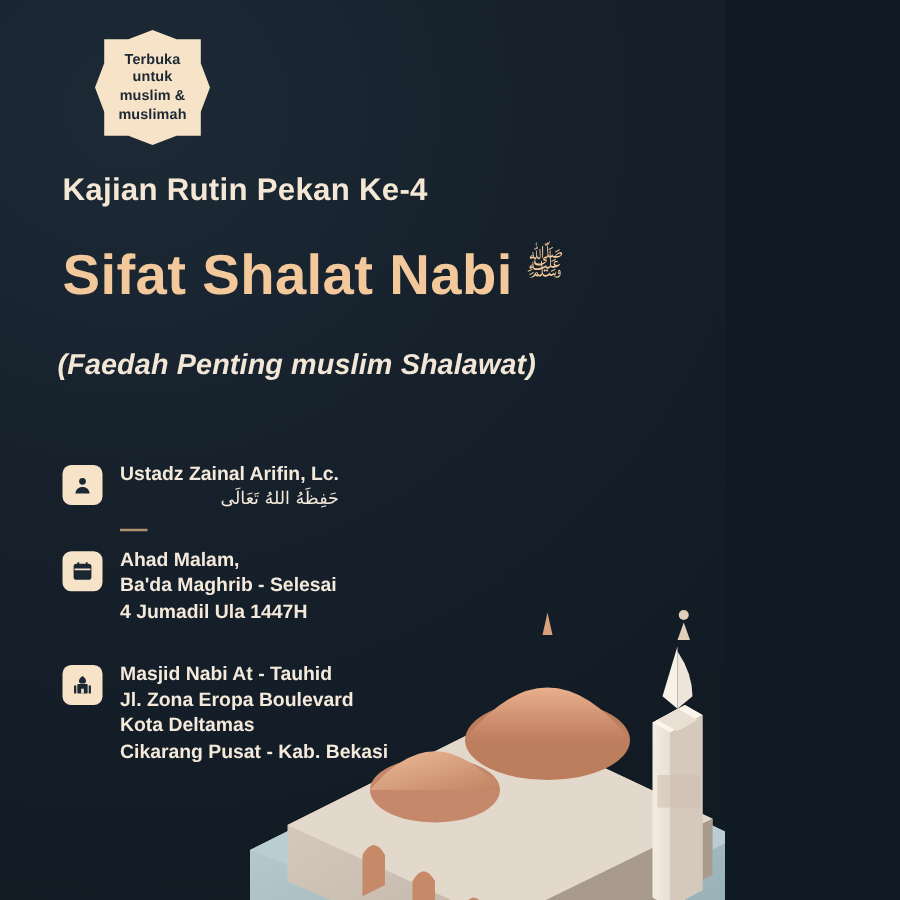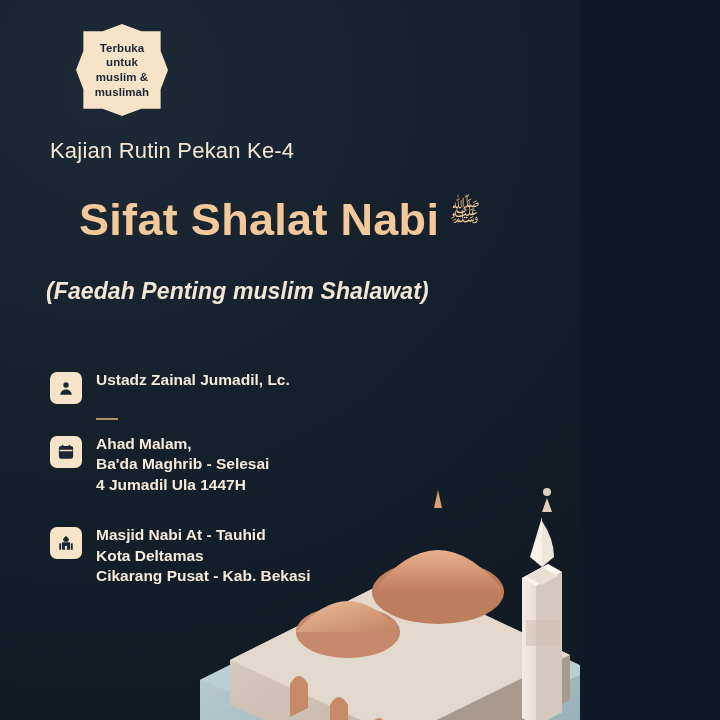--- a/index.html
+++ b/index.html
@@ -53,40 +53,39 @@
     font-weight: bold;
     line-height: 1.28;
     letter-spacing: .1px;
   }
 
   
   .kicker {
     position: absolute;
     left: 50px;
     top: 138px;
-    font-size: 22px;
-    font-weight: normal;
+    font-size: 25px;
+    font-weight: bold;
     color: #f4e7d4;
     letter-spacing: .2px;
   }
   .title-row {
     position: absolute;
     left: 50px;
     top: 196px;
     display: flex;
     align-items: flex-start;
   }
   .title {
     font-size: 45px;
     font-weight: bold;
     color: #f3c99b;
     letter-spacing: .3px;
     line-height: 1.05;
     white-space: nowrap;
-    margin-left: 29px;
   }
   .saw {
     margin-left: 10px;
     margin-top: 2px;
     font-size: 26px;
     color: #f3c99b;
     line-height: 1.1;
     font-family: "DejaVu Sans", sans-serif;
     direction: rtl;
   }
@@ -239,21 +238,22 @@
   <div class="info">
 
     <div class="info-row">
       <div class="icon-box">
         <svg width="18" height="18" viewBox="0 0 24 24" fill="#1b2733">
           <circle cx="12" cy="8" r="3.6"></circle>
           <path d="M4.5 21c0-4.2 3.4-7 7.5-7s7.5 2.8 7.5 7z"></path>
         </svg>
       </div>
       <div class="info-text">
-        <div>Ustadz Zainal Jumadil, Lc.</div>
+        <div>Ustadz Zainal Arifin, Lc.</div>
+        <div class="arabic">حَفِظَهُ اللهُ تَعَالَى</div>
       </div>
     </div>
 
     <div class="divider"></div>
 
     <div class="info-row">
       <div class="icon-box">
         <svg width="18" height="18" viewBox="0 0 24 24" fill="none" stroke="#1b2733" stroke-width="2">
           <rect x="3.5" y="5" width="17" height="15" rx="2" fill="#1b2733"></rect>
           <line x1="7.5" y1="2.5" x2="7.5" y2="6" stroke="#1b2733"></line>
@@ -275,19 +275,20 @@
         <svg width="18" height="18" viewBox="0 0 24 24" fill="#1b2733">
           <path d="M12 2.5c2.4 2 3.8 3.6 3.8 5.3 0 1.2-.7 2-1.6 2.6h-4.4c-.9-.6-1.6-1.4-1.6-2.6 0-1.7 1.4-3.3 3.8-5.3z"></path>
           <rect x="6.5" y="11" width="11" height="10" rx="1"></rect>
           <rect x="3" y="12.5" width="2.4" height="8.5"></rect>
           <rect x="18.6" y="12.5" width="2.4" height="8.5"></rect>
           <rect x="10.6" y="16" width="2.8" height="5" fill="#f6e3c8"></rect>
         </svg>
       </div>
       <div class="info-text">
         <div>Masjid Nabi At - Tauhid</div>
+        <div>Jl. Zona Eropa Boulevard</div>
         <div>Kota Deltamas</div>
         <div>Cikarang Pusat - Kab. Bekasi</div>
       </div>
     </div>
 
   </div>
 </div>
 
 </body></html>

